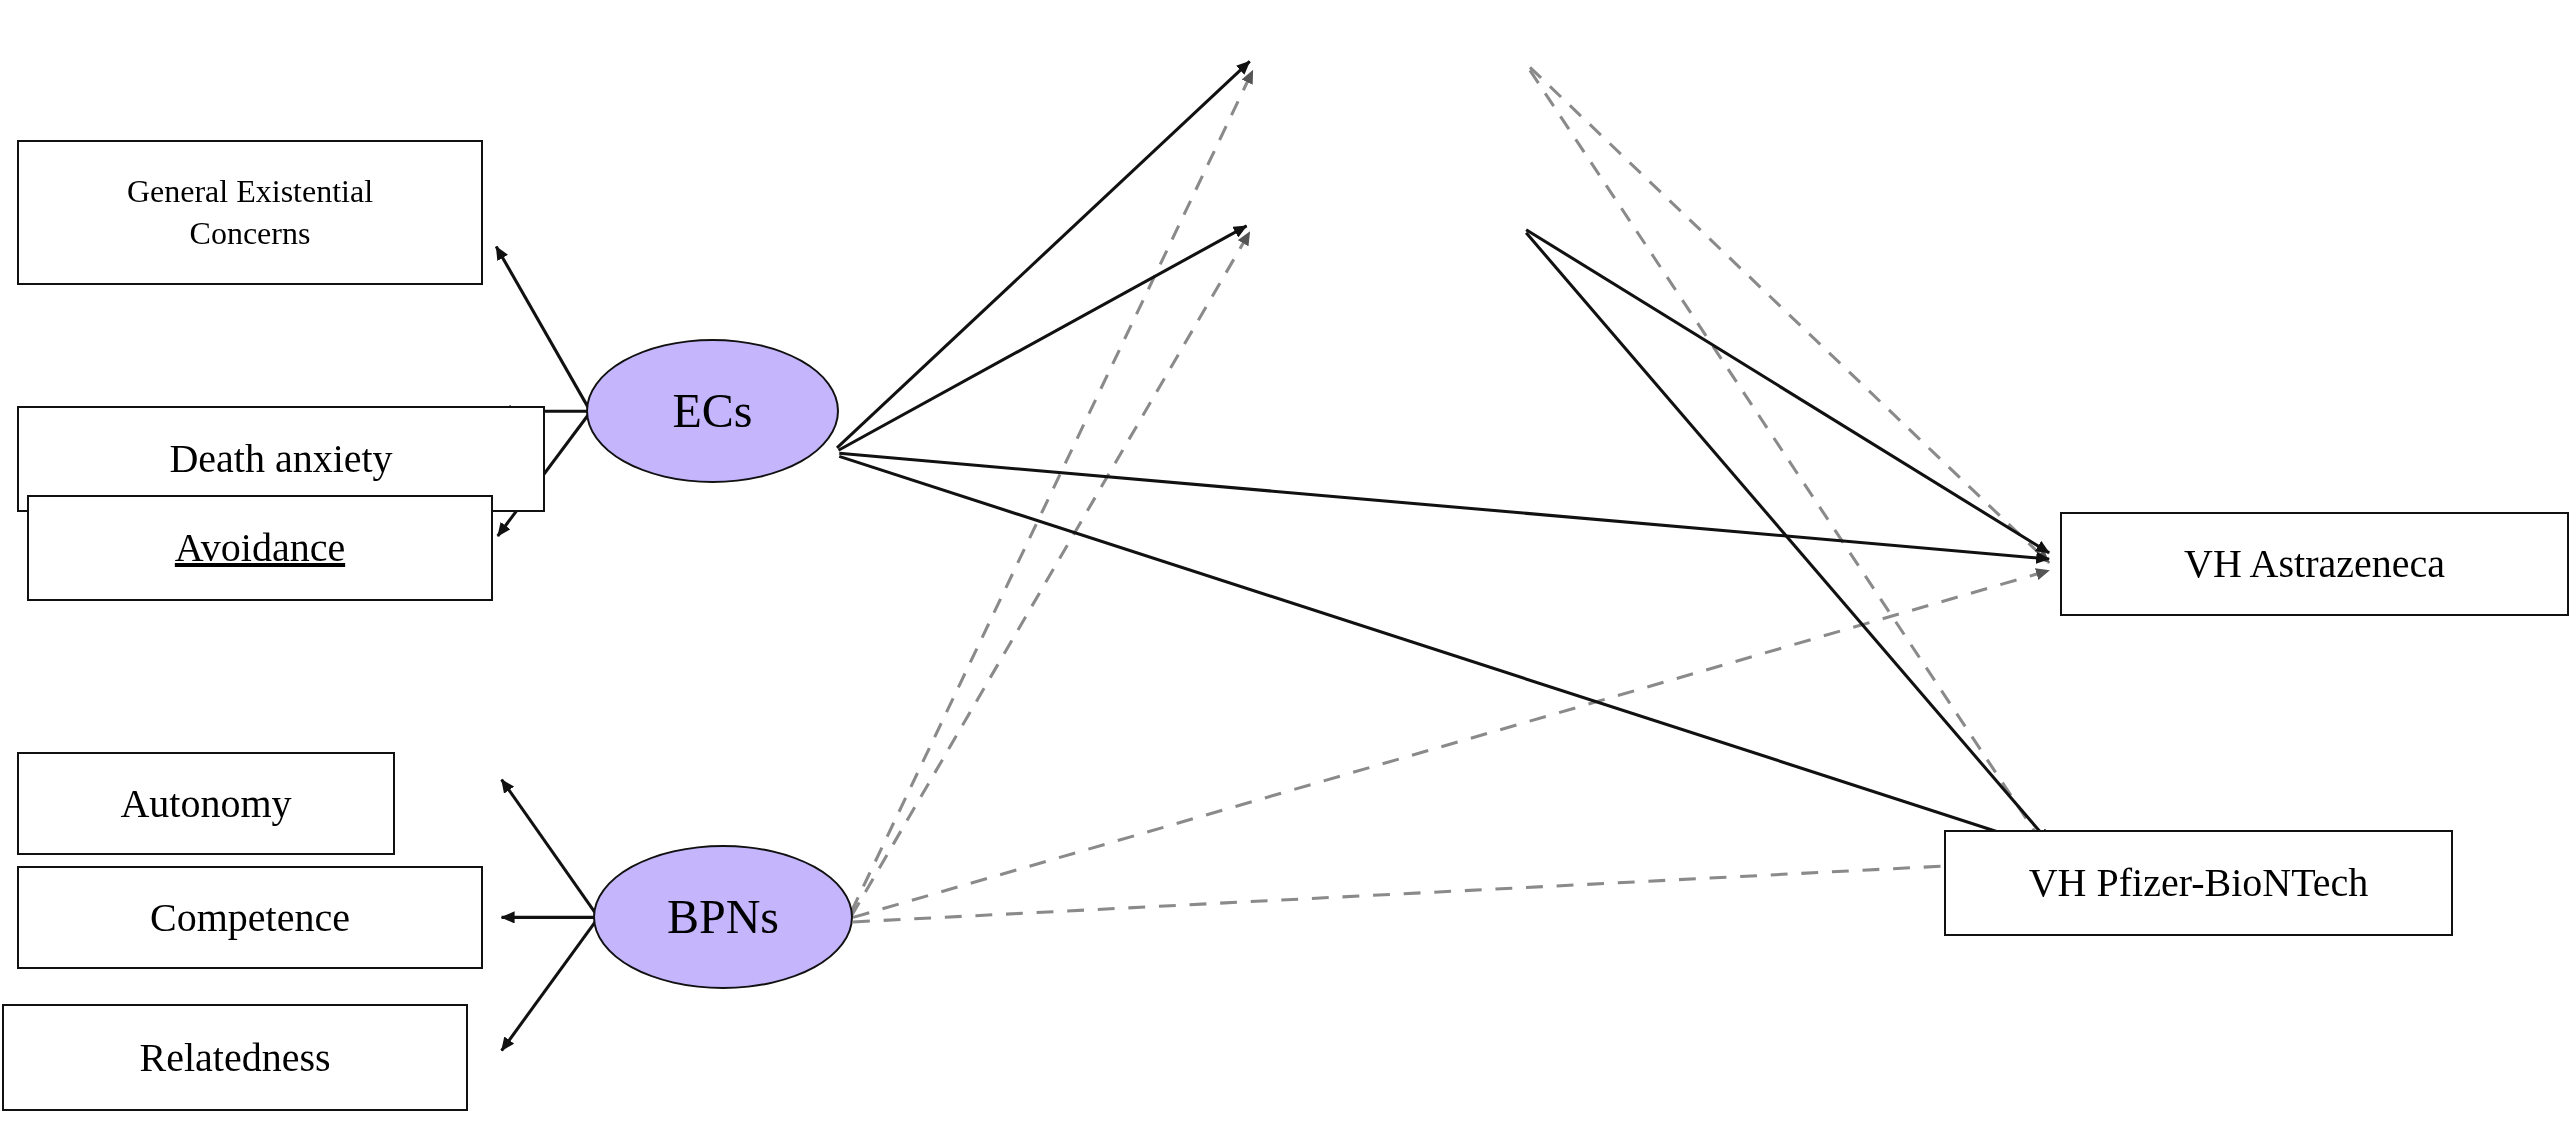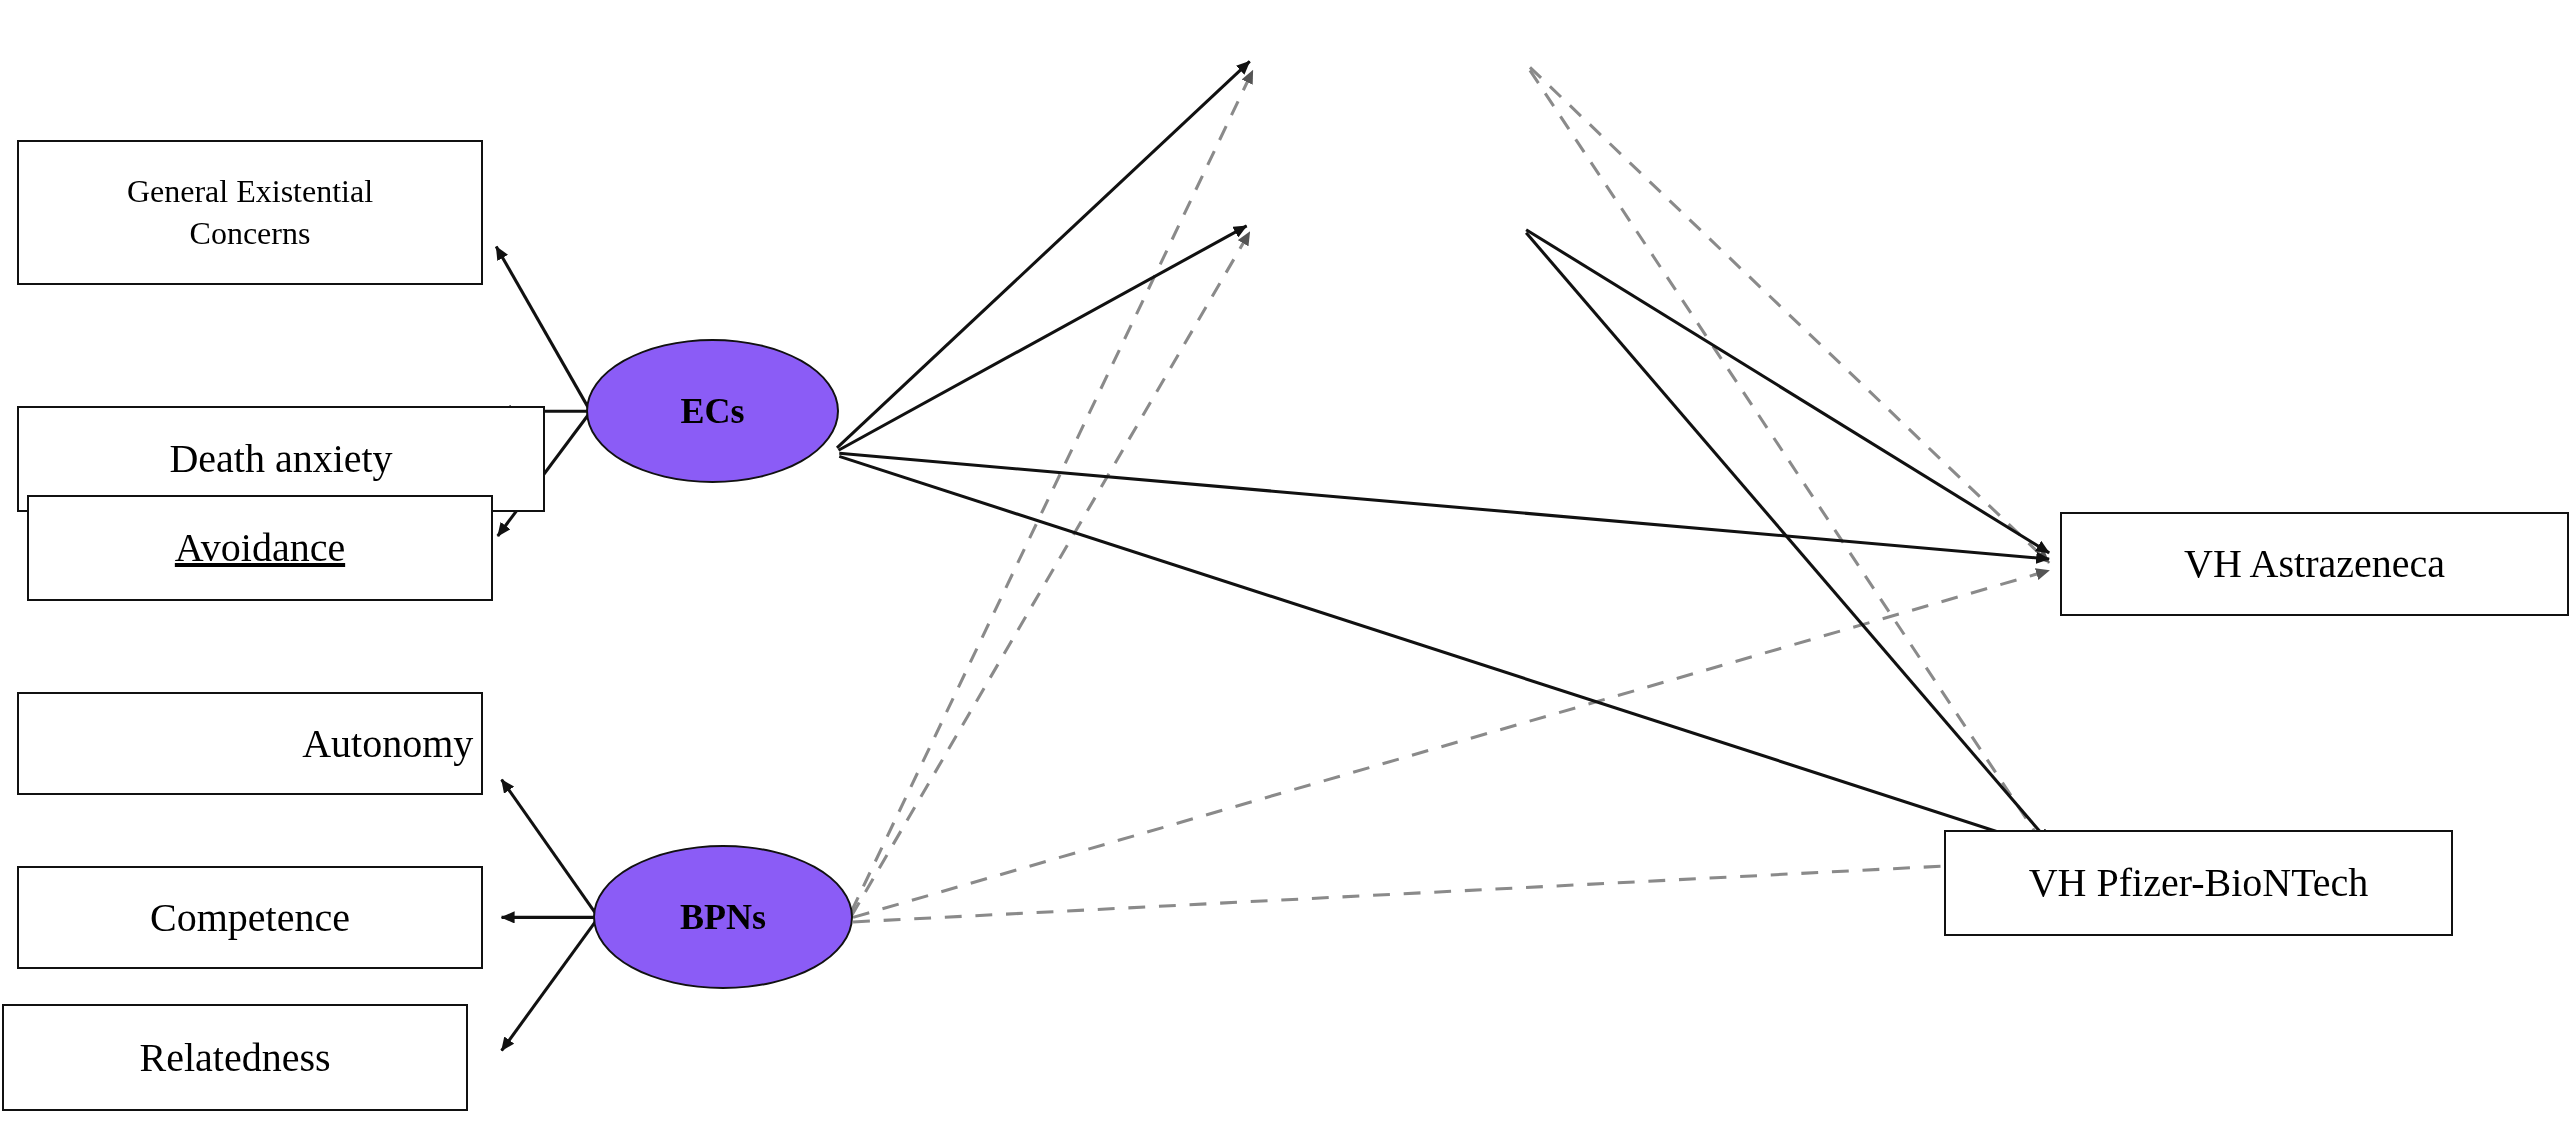--- a/index.html
+++ b/index.html
@@ -21,23 +21,22 @@
   }
   .rect{
     border:2.3px solid #111;
     font-size:40px;
     padding:0 7.7px;
   }
   .rect.two-line{font-size:32px;}
   .ellipse{
     border:2.3px solid #111;
     border-radius:50%;
-    font-size:36px;
-    background:#8b5cf6;
-    font-weight:bold;
+    font-size:48px;
+    background:#c4b5fd;
   }
 </style>
 </head>
 <body>
 
 <div id="diagram">
 
   <svg id="edges" viewBox="0 0 3364 1477" width="2576" height="1131" xmlns="http://www.w3.org/2000/svg">
     <defs>
       <marker id="ah-solid" markerWidth="18" markerHeight="16" refX="17" refY="8" orient="auto" markerUnits="userSpaceOnUse">
@@ -117,21 +116,21 @@
   </div>
 
   <div class="node rect" style="left:17px;top:358px;width:528px;height:106px;margin-top:48px;">
     <span>Death anxiety</span>
   </div>
 
   <div class="node rect" style="left:27px;top:495px;width:466px;height:106px;text-decoration:underline;">
     <span>Avoidance</span>
   </div>
 
-  <div class="node rect" style="left:17px;top:692px;width:466px;height:103px;justify-content:flex-end;">
+  <div class="node rect" style="left:17px;top:752px;width:378px;height:103px;">
     <span>Autonomy</span>
   </div>
 
   <div class="node rect" style="left:17px;top:866px;width:466px;height:103px;">
     <span>Competence</span>
   </div>
 
   <div class="node rect" style="left:2px;top:1004px;width:466px;height:107px;justify-content:center;">
     <span>Relatedness</span>
   </div>

